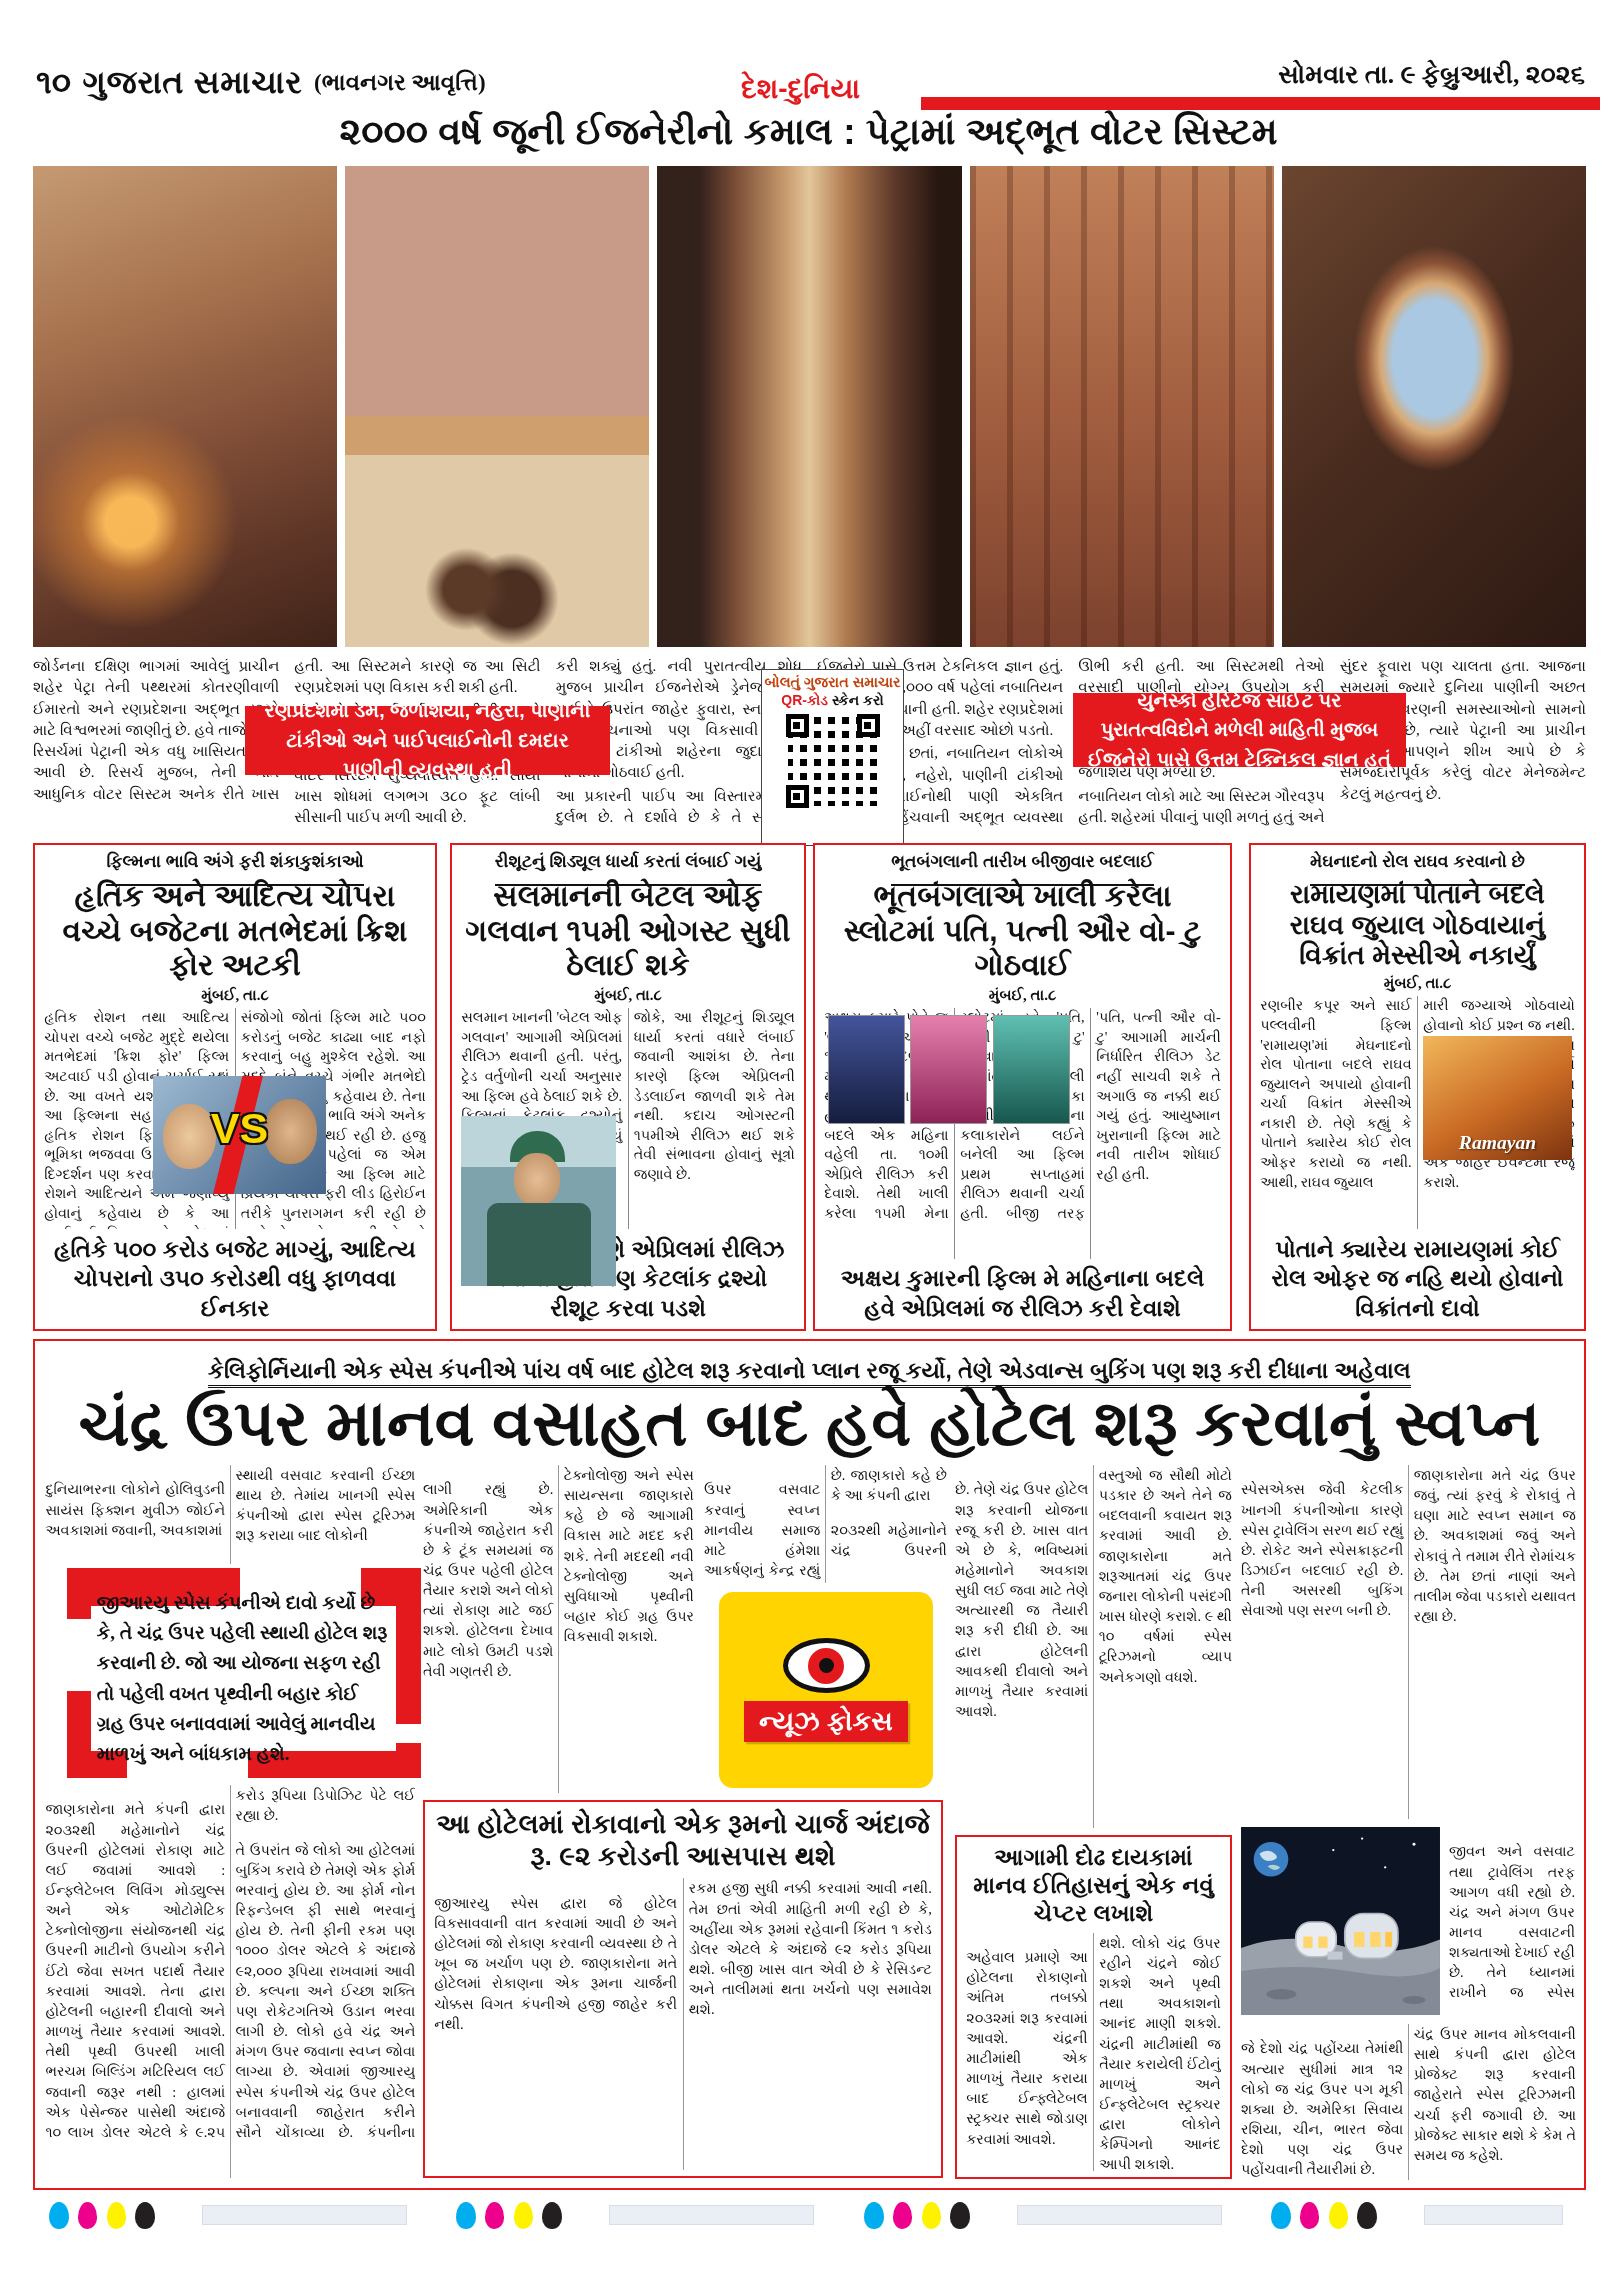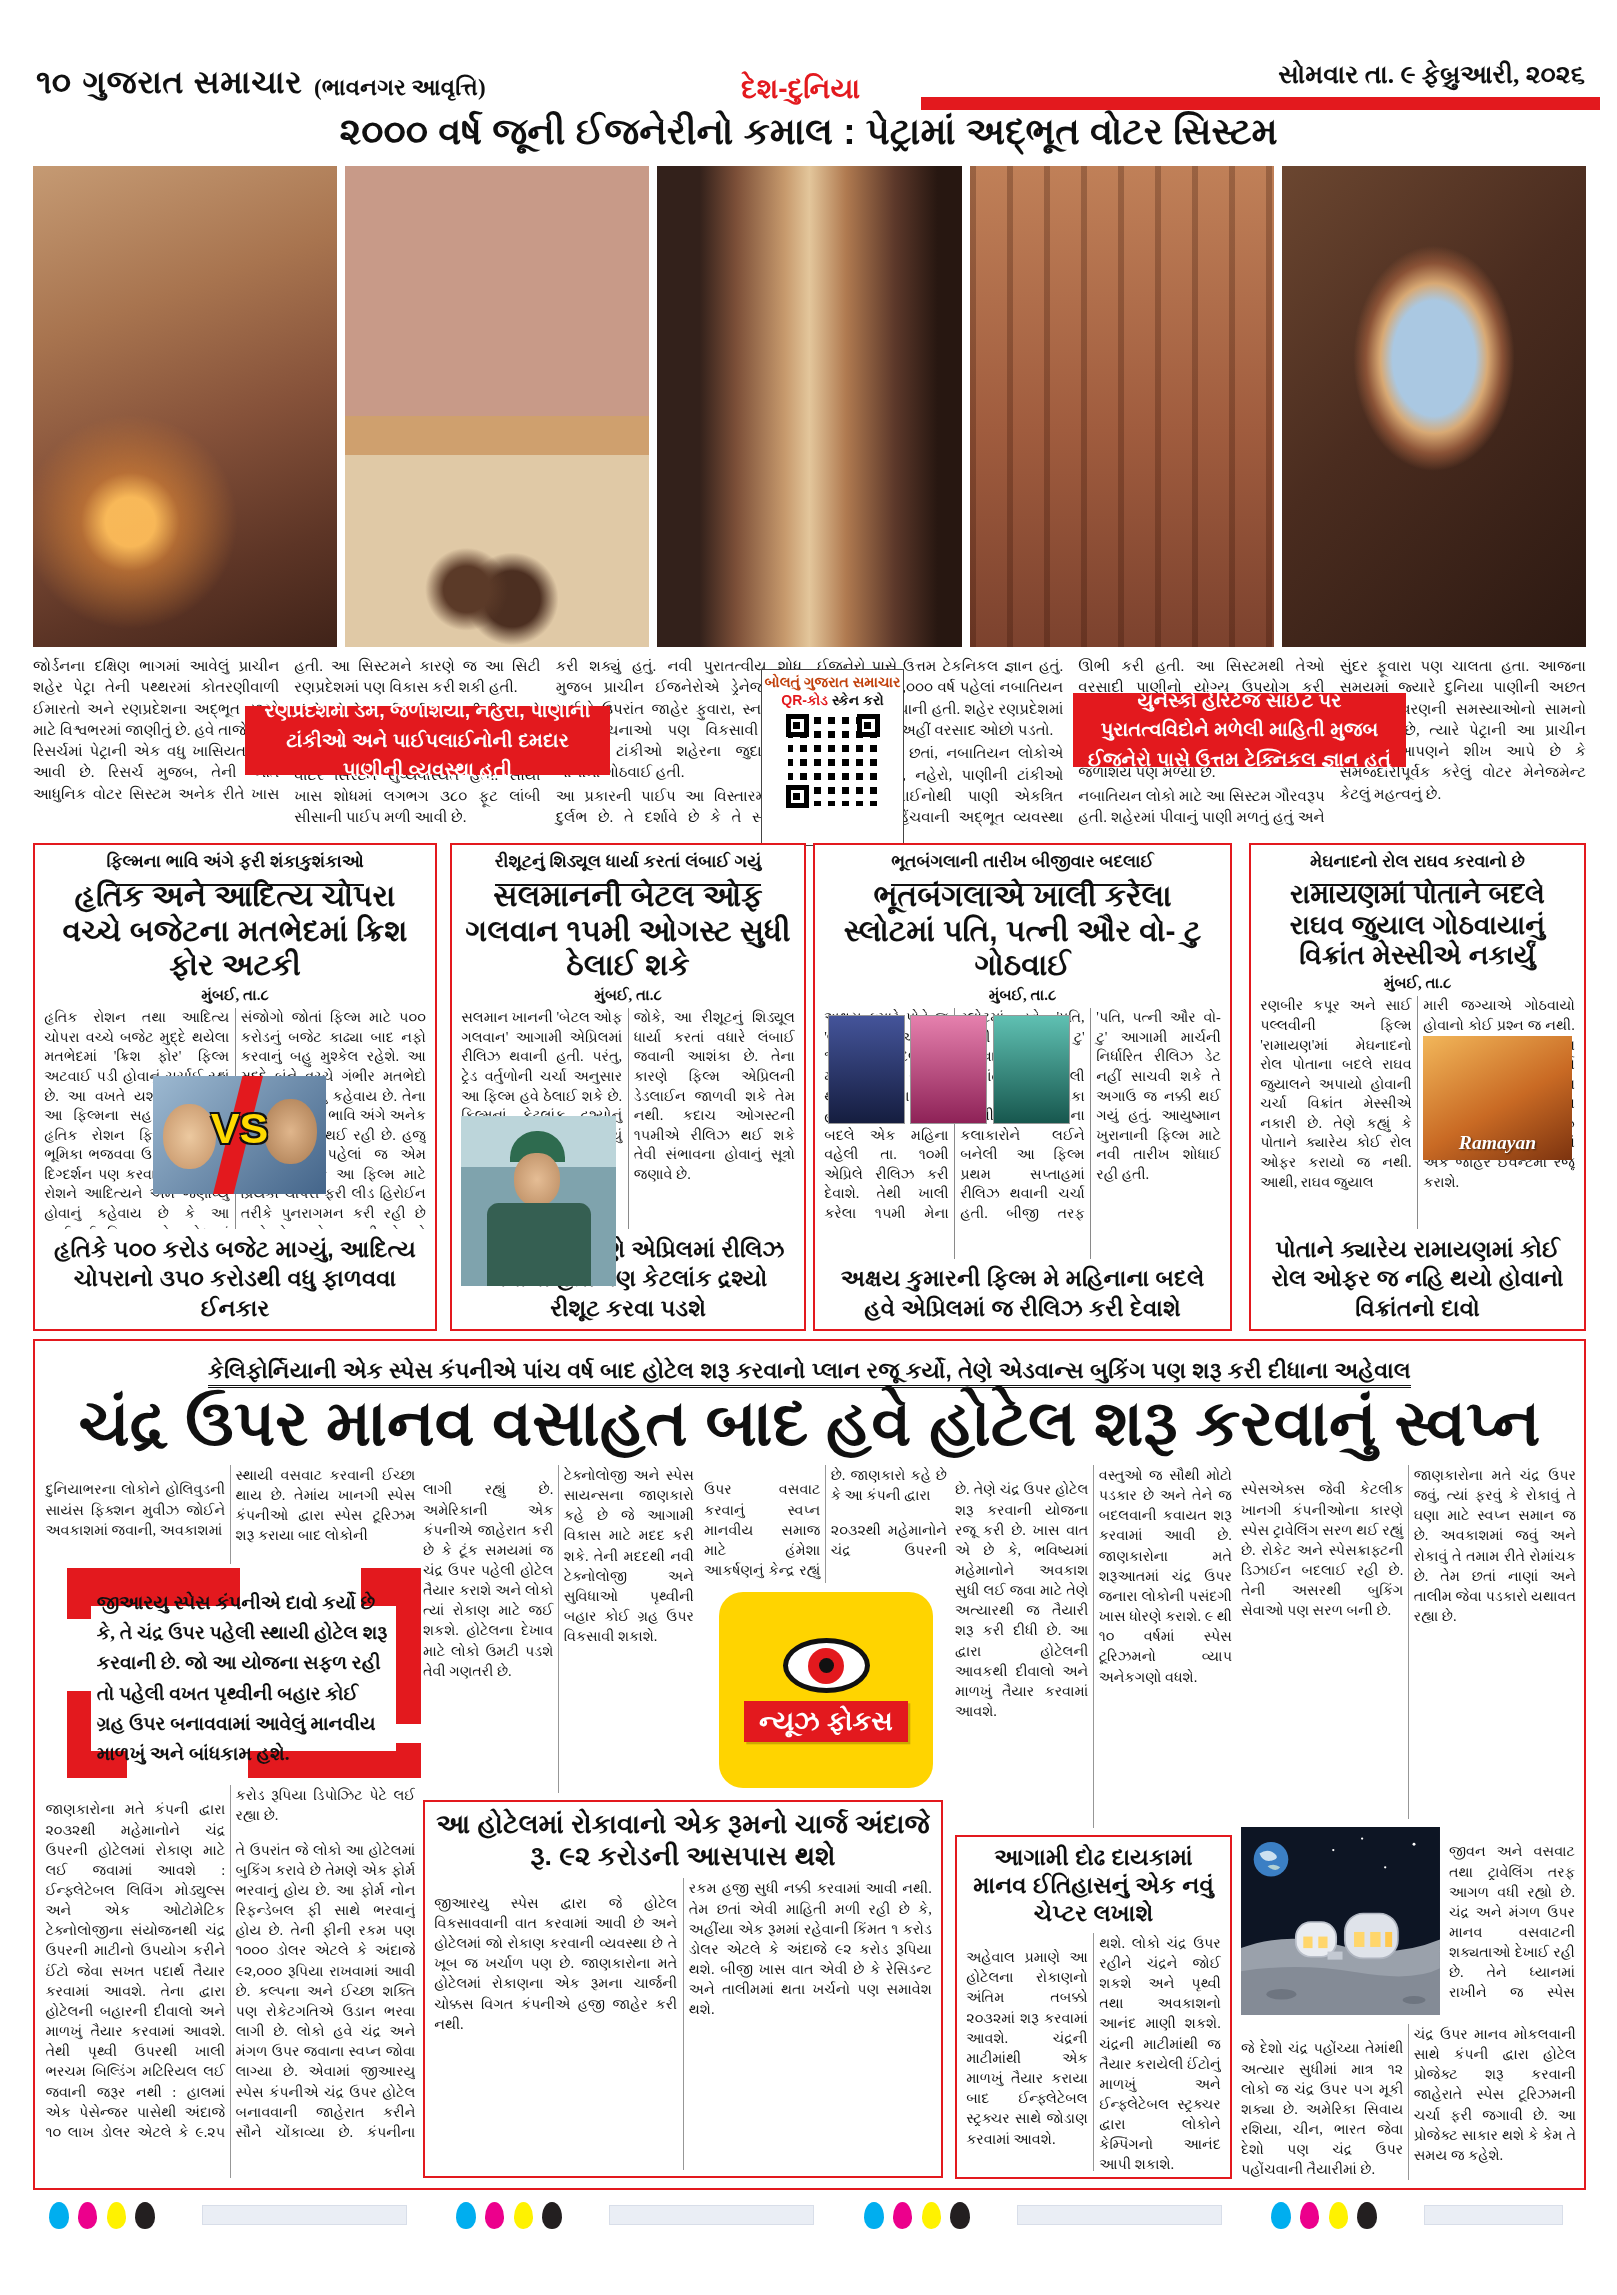--- a/index.html
+++ b/index.html
@@ -1,20 +1,20 @@
 <!DOCTYPE html>
 <html style="font-size:9.2px"><head>
 <meta charset="utf-8">
 <style>
   html,body{margin:0;padding:0;background:#fff}
   .page{position:relative;width:1617px;height:2295px;background:#fff;overflow:hidden;
         font-family:"Liberation Serif",serif;color:#101010}
 
   
-  .hdr-left{position:absolute;left:36px;top:64px;display:flex;align-items:flex-end;gap:11.6px;white-space:nowrap}
+  .hdr-left{position:absolute;left:36px;top:64px;display:flex;align-items:center;gap:11.6px;white-space:nowrap}
   .pageno{font:800 32px "Liberation Sans",sans-serif}
   .masthead{font:800 32px "Liberation Sans",sans-serif;letter-spacing:0.6px}
   .edition{font:700 23px "Liberation Serif",serif}
   .section-label{position:absolute;left:741px;top:73px;color:#e3191e;font:800 28px "Liberation Sans",sans-serif}
   .date-label{position:absolute;right:32px;top:60px;font:700 25.4px "Liberation Serif",serif}
   .redbar{position:absolute;left:921px;top:97px;width:679px;height:12.7px;background:#e3191e}
   .lead-headline{position:absolute;left:0;top:112px;width:100%;text-align:center;
                  font:800 37px/1.1 "Liberation Sans",sans-serif}
 
   
@@ -126,21 +126,21 @@
 
   .subbox{position:absolute;border:2.3px solid #e3191e;box-sizing:border-box;padding:5.8px 9.2px;background:#fff;
           display:flex;flex-direction:column}
   .sub1{left:388px;top:459px;width:520px;height:378px}
   .sub2{left:920px;top:494px;width:277px;height:344px}
   .shl{text-align:center;font:800 26.6px/1.22 "Liberation Sans",sans-serif;margin-bottom:5.8px}
   .sub2 .shl{font-size:23px}
   .scols{flex:1;column-count:2;column-gap:11.6px;column-rule:0.6px solid #979797;
          font-size:14.4px;line-height:1.4;text-align:justify;overflow:hidden}
 
-  .nf{position:absolute;left:684px;top:251px;width:214px;height:196px;background:#ffd400;border-radius:24px;
+  .nf{position:absolute;left:684px;top:251px;width:214px;height:196px;background:#ffd400;border-radius:14px;
       display:flex;flex-direction:column;align-items:center;justify-content:center;gap:8px}
   .eye{width:87px;height:55px;border-radius:50%;border:5.8px solid #111;background:#fff;
        display:flex;align-items:center;justify-content:center;box-sizing:border-box}
   .iris{width:36px;height:36px;border-radius:50%;background:#e3191e;display:flex;align-items:center;justify-content:center}
   .pupil{width:15px;height:15px;border-radius:50%;background:#111}
   .nfband{background:#e3191e;color:#fff;font:800 26.6px "Liberation Sans",sans-serif;
           padding:4.6px 15px;box-shadow:2.3px 2.3px 0 #00000033}
 
   .mimg{position:absolute;left:1206px;top:486px;width:199px;height:188px}
 

